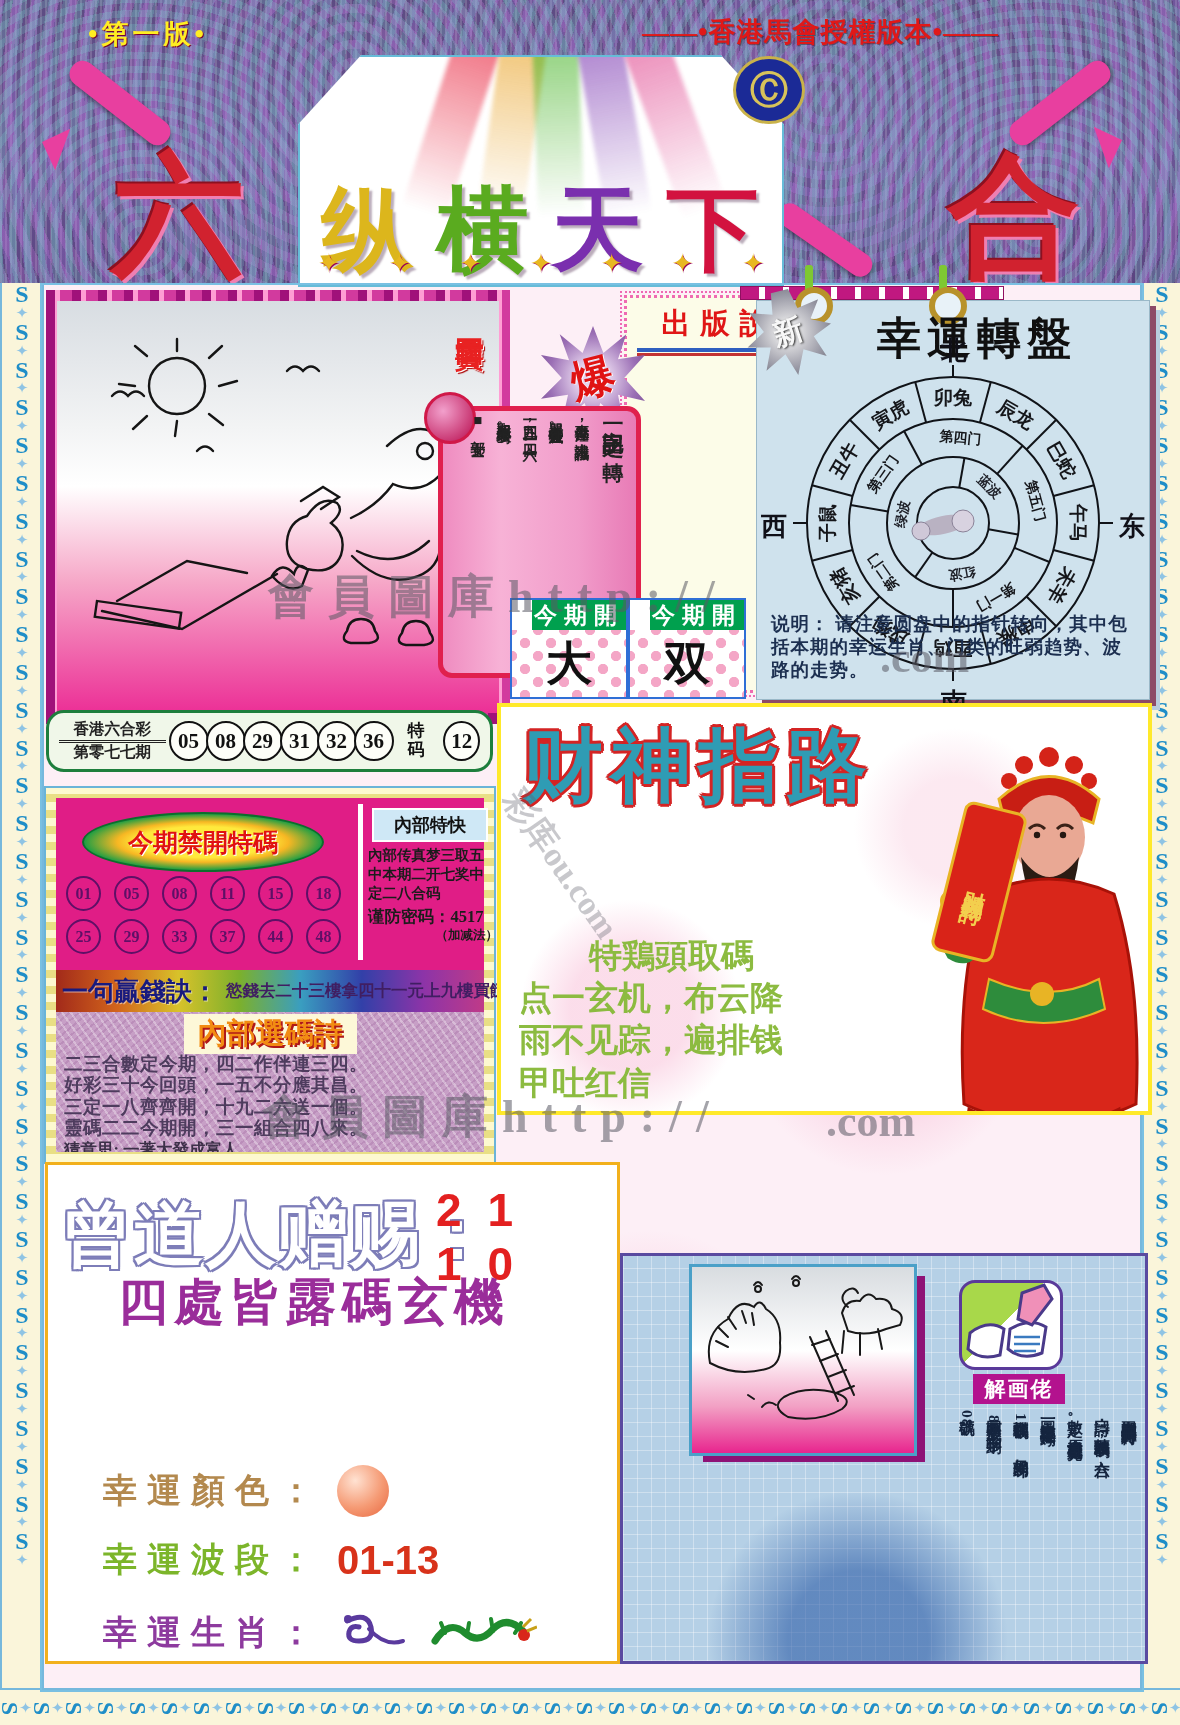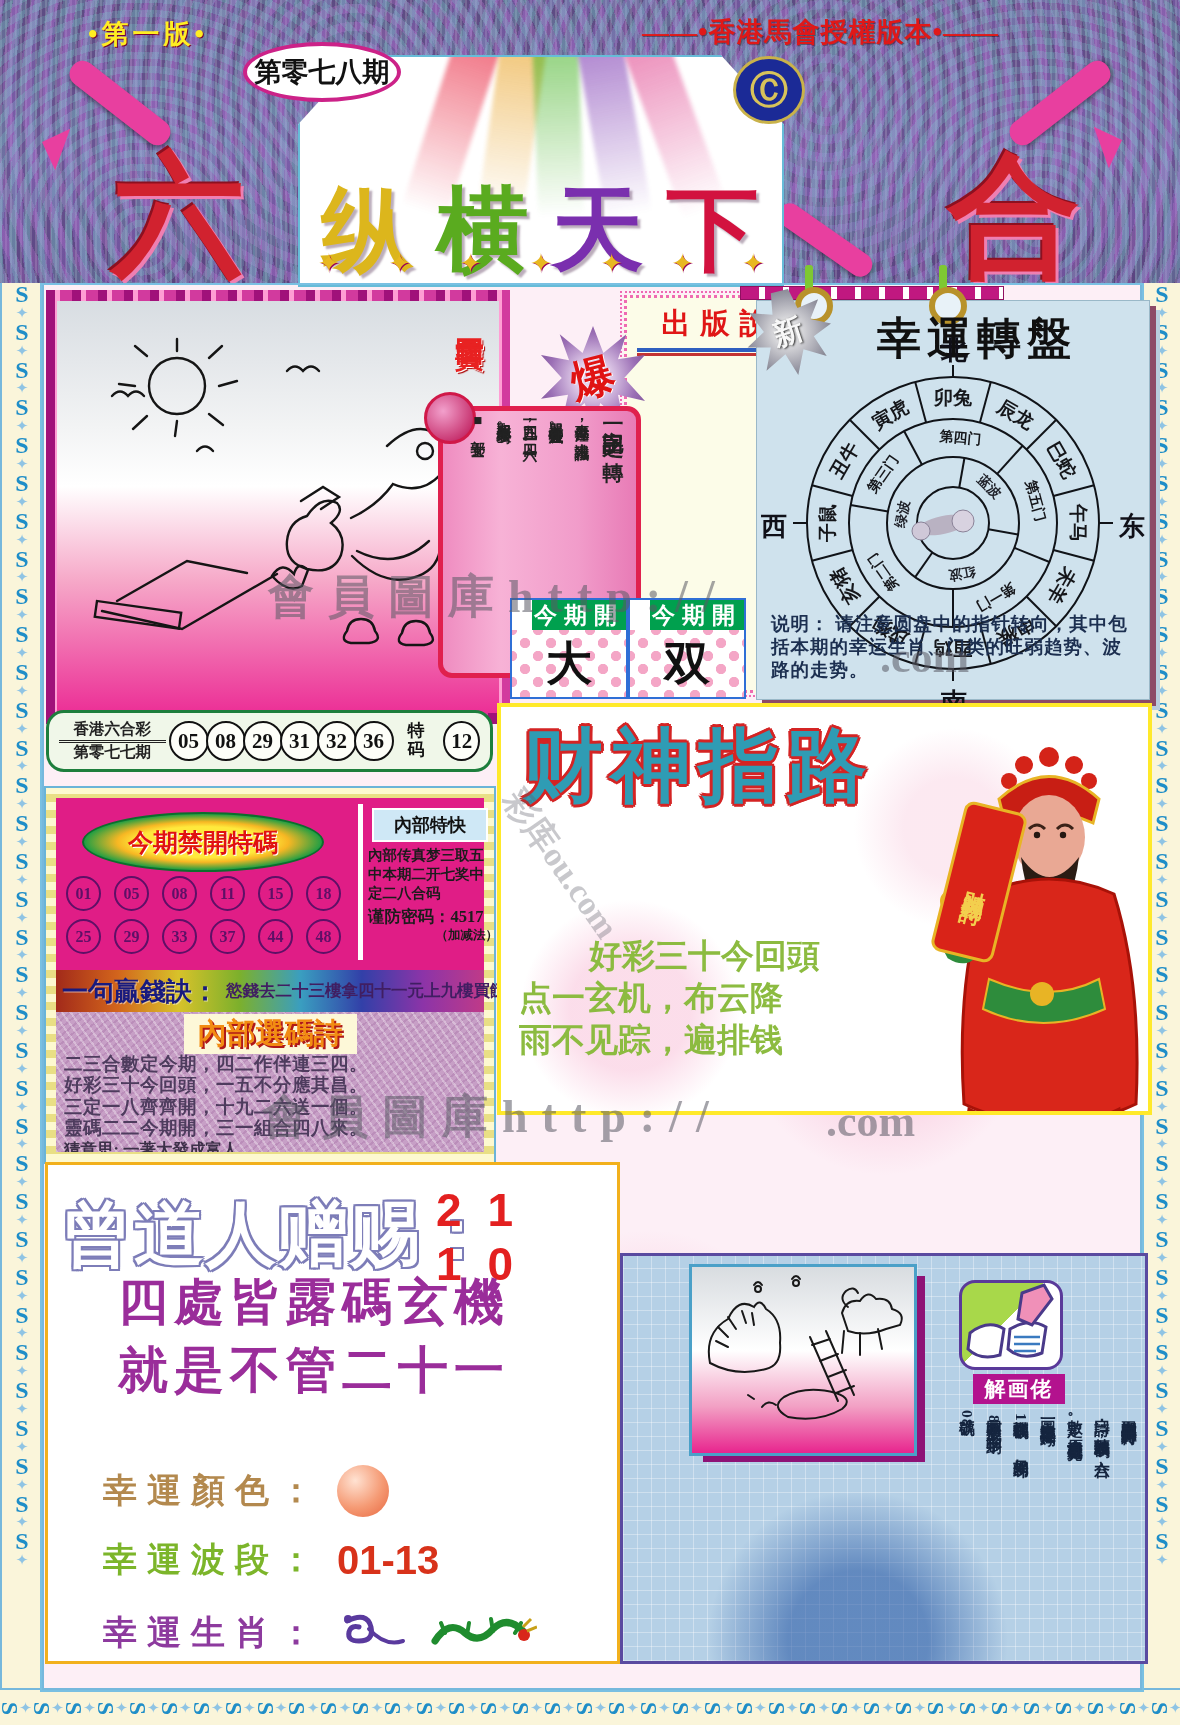--- a/index.html
+++ b/index.html
@@ -188,21 +188,20 @@
     <div class="abs arrow head" style="left:1100px;top:118px;border-left-color:#e83f9f;transform:rotate(-20deg);"></div>
     <div class="abs arrow" style="left:770px;top:228px;width:110px;height:24px;transform:rotate(35deg);border-radius:12px;"></div>
 
     <div class="abs title-panel">
       <div class="ray" style="left:130px;transform:rotate(18deg);background:linear-gradient(#e8203a,transparent);"></div>
       <div class="ray" style="left:190px;transform:rotate(8deg);background:linear-gradient(#e8a020,transparent);"></div>
       <div class="ray" style="left:235px;transform:rotate(-2deg);background:linear-gradient(#48b428,transparent);"></div>
       <div class="ray" style="left:290px;transform:rotate(-10deg);background:linear-gradient(#7a35b0,transparent);"></div>
       <div class="ray" style="left:350px;transform:rotate(-20deg);background:linear-gradient(#e04890,transparent);"></div>
     </div>
-    <div class="abs issue-badge">第零七八期</div>
     <div class="abs logo">Ⓒ</div>
     <div class="abs big-side" style="left:112px;top:128px;">六</div>
     <div class="abs big-side" style="left:948px;top:128px;">合</div>
     <div class="abs title-row">
       <span class="tc tc0">纵</span>
       <span class="tc tc1">横</span>
       <span class="tc tc2">天</span>
       <span class="tc tc3">下</span>
     </div>
     <div class="abs stars-row">
@@ -638,23 +637,24 @@
           </div>
         <div class="poem-extra">猜意思: 一著大發成富人</div>
 
       </div>
     </div>
   </div>
 
   <div class="abs caishen">
     <div class="cs-title">财神指路</div>
     <div class="cs-body">
-      <div class="ind">好彩三十今回頭</div>
+      <div class="ind">特鶏頭取碼</div>
       <div>点一玄机，布云降</div>
       <div>雨不见踪，遍排钱</div>
+      <div>甲吐红信</div>
     </div>
     <div class="cs-row" style="top:412px;">
       <span class="cs-label">幸運方向：</span>
       <span class="cs-val">東</span>
     </div>
     <div class="cs-row" style="top:460px;">
       <span class="cs-label">幸運數字：</span>
       <span class="cs-val">3、7</span>
     </div>
     <div class="cs-row" style="top:504px;">
@@ -688,21 +688,20 @@
       <div class="banner">
           <span>财神賜詩</span>
         </div>
     </div>
   </div>
 
   <div class="abs zeng">
     <div class="zg-title">曾道人赠赐：</div>
     <div class="zg-nums">21 10</div>
     <div class="zg-line" style="top:104px;">四處皆露碼玄機</div>
-    <div class="zg-line" style="top:172px;">就是不管二十一</div>
     <div class="zg-row" style="top:300px;">
       <span class="zg-label c1">幸運顏色：</span>
       <span class="ball"></span>
     </div>
     <div class="zg-row" style="top:372px;">
       <span class="zg-label c2">幸運波段：</span>
       <span class="zg-val">01-13</span>
     </div>
     <div class="zg-row" style="top:440px;">
       <span class="zg-label c3">幸運生肖：</span>

